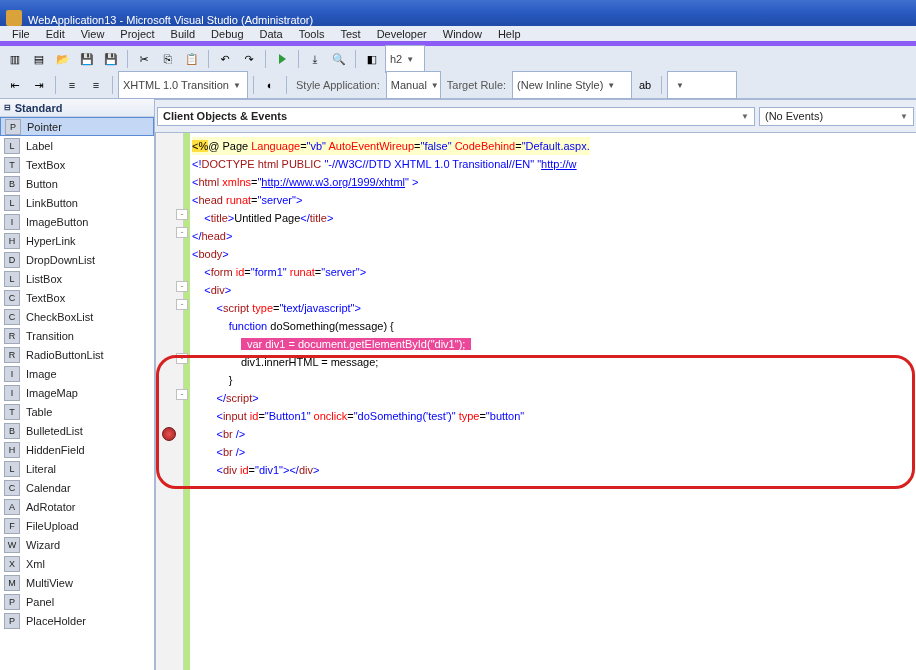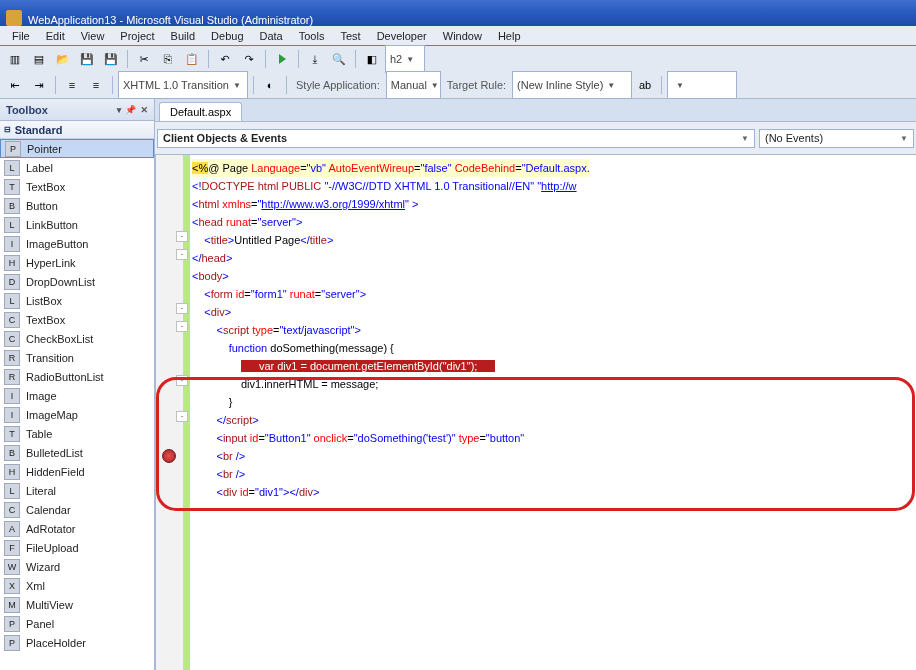--- a/index.html
+++ b/index.html
@@ -1,19 +1,19 @@
 <!DOCTYPE html>
 <html><head>
 <meta charset="utf-8">
 <style>
 * { margin:0; padding:0; box-sizing:border-box; font-family:"Segoe UI",Tahoma,sans-serif; font-size:11px; }
 body { background:#d4dff0; overflow:hidden; width:916px; height:670px; }
 .titlebar { height:26px; background:linear-gradient(#3f6fcf,#2a5bc0 45%,#1f4aa8); display:flex; align-items:flex-end; padding:0 6px; color:#fff; }
 .titlebar .vsicn { width:16px; height:16px; background:#d9a23a; border-radius:2px; margin-right:6px; }
-.menubar { height:20px; background:#e8ecf5; display:flex; align-items:center; padding:0 4px; border-bottom:1px solid #8b5cf6; }
+.menubar { height:20px; background:#e8ecf5; display:flex; align-items:center; padding:0 4px; border-bottom:5px solid #8b5cf6; }
 .menubar span { padding:2px 8px; color:#222; }
 .toolbars { background:#e3e9f3; border-bottom:1px solid #a9b8d4; }
 .tbrow { display:flex; align-items:center; height:26px; padding:0 4px; gap:2px; }
 .tbrow .sep { width:1px; height:18px; background:#a9b8d4; margin:0 3px; }
 .tbrow .btn { width:22px; height:22px; border:1px solid transparent; border-radius:2px; display:flex; align-items:center; justify-content:center; }
 .tbrow .combo { height:28px; border:1px solid #9fb2d1; background:#fff; display:flex; align-items:center; padding:0 4px; font-size:11px; color:#444; }
 .tbrow .combo .chev { margin-left:4px; font-size:8px; color:#555; }
 .tbrow .lbl { color:#555; padding:0 4px; }
 .mainrow { display:flex; height:calc(670px - 26px - 20px - 52px); }
 .toolbox { width:155px; background:#fff; border-right:1px solid #a9b8d4; display:flex; flex-direction:column; }
@@ -36,21 +36,21 @@
 .gutter { width:28px; background:#f2f2f2; border-right:1px solid #d0d0d0; position:relative; }
 .chbar { width:6px; background:#b8e986; }
 .code { flex:1; padding:4px 0 0 2px; font-family:Consolas,"Courier New",monospace; font-size:13px; line-height:18px; white-space:pre; color:#000; position:relative; }
 .code .hl { background:#ffc; display:inline-block; }
 .code .yb { background:#ffe040; }
 .code .k { color:#0000ff; }
 .code .m { color:#a31515; }
 .code .a { color:#ff0000; }
 .code .s { color:#0000ff; }
 .code .lnk { color:#0000ff; text-decoration:underline; }
-.code .selline { background:#b91c1c; color:#fff; padding:0 18px; }
+.code .selline { background:#ec4899; color:#fff; padding:0 6px; }
 .bp { position:absolute; left:6px; width:14px; height:14px; background:radial-gradient(#e85050,#a02020); border-radius:50%; border:1px solid #701515; }
 .outln { position:absolute; font-size:9px; color:#888; left:-14px; width:12px; text-align:center; border:1px solid #c0c0c0; background:#fff; line-height:9px; }
 .redov { position:absolute; border:3px solid #d82020; border-radius:20px; pointer-events:none; }
 .playicn { width:0;height:0;border-left:7px solid #2d9c3a;border-top:5px solid transparent;border-bottom:5px solid transparent; }
 </style>
 </head>
 <body>
 
 <div class="titlebar">
   <div class="vsicn"></div>
@@ -127,28 +127,20 @@
   <div class="btn">ab</div>
   <div class="sep"></div>
   <div class="combo" style="width:70px">
         <span class="chev">▼</span>
       </div>
  </div>
 </div>
 
 <div class="mainrow">
  <div class="toolbox">
-  <div class="tbhdr">
-    <span>Toolbox</span>
-    <div class="pin">
-          <span>▾</span>
-          <span>📌</span>
-          <span>✕</span>
-        </div>
-  </div>
   <div class="catrow">
         <span class="tri">⊟</span>
         <span>Standard</span>
       </div>
   <div id="tboxlist">
         <div class="tbitem sel">
           <span class="ic">P</span>
           <span>Pointer</span>
         </div>
         <div class="tbitem">
@@ -252,23 +244,20 @@
           <span>Panel</span>
         </div>
         <div class="tbitem">
           <span class="ic">P</span>
           <span>PlaceHolder</span>
         </div>
       </div>
  </div>
 
  <div class="edwrap">
-  <div class="tabrow">
-    <div class="tab"><span>Default.aspx</span></div>
-  </div>
   <div class="dd">
     <div class="ddc b">
           <span>Client Objects &amp; Events</span>
           <span class="chev">▼</span>
         </div>
     <div class="ddc" style="flex:0 0 155px">
           <span>(No Events)</span>
           <span class="chev">▼</span>
         </div>
   </div>

